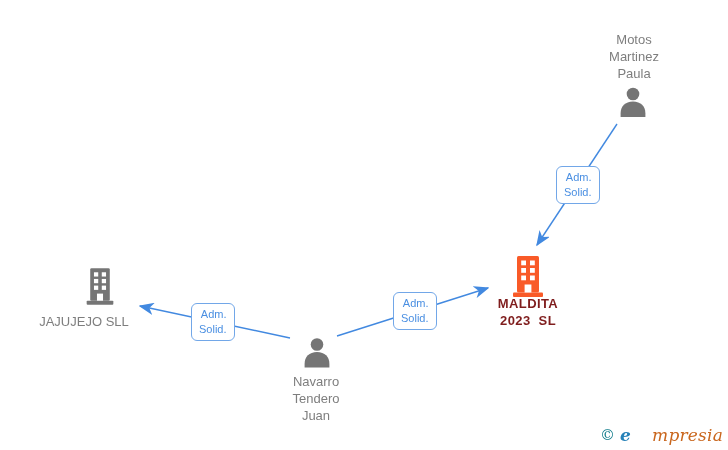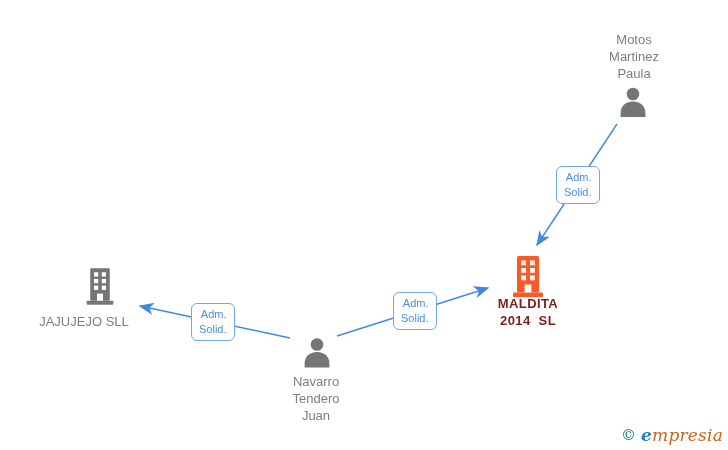--- a/index.html
+++ b/index.html
@@ -71,21 +71,21 @@
     font-size: 15px;
     font-family: "DejaVu Serif", serif;
   }
   .footer .brand {
     font-family: "DejaVu Serif", serif;
     font-style: italic;
     font-size: 17px;
     letter-spacing: 0.2px;
   }
   .footer .brand-e    { color: var(--footer-blue, #2581b8); font-style: italic; font-weight: 700; }
-  .footer .brand-rest { color: var(--footer-orange, #c9661d); font-style: italic; }
+  .footer .brand-rest { color: var(--footer-orange, #c9661d); font-style: italic; margin-left: 21px; }
 </style>
 </head>
 <body>
 
 <div class="canvas">
 
   <svg class="edges-layer">
     <defs>
       <marker id="arrow" viewBox="0 0 10 8" refX="9" refY="4" markerWidth="11" markerHeight="9" orient="auto-start-reverse">
         <path class="arrowhead-path" d="M0,0 L10,4 L0,8 L2.8,4 Z"></path>
@@ -120,21 +120,21 @@
         <rect x="11.2" y="12" width="4.8" height="4.8"></rect>
         <rect x="20" y="12" width="4.8" height="4.8"></rect>
         <rect x="11.2" y="19.5" width="4.8" height="4.8"></rect>
         <rect x="20" y="19.5" width="4.8" height="4.8"></rect>
         <rect x="14.6" y="28.5" width="6.8" height="8"></rect>
       </g>
     </svg>
   </div>
   <div class="node-label highlight" style="left:478px; top:295px; width:100px;">
     <div class="nline">MALDITA</div>
-    <div class="nline">2014  SL</div>
+    <div class="nline">2023  SL</div>
   </div>
 
   <div class="node-icon building-gray" style="left:84px; top:267px;">
     <svg width="32" height="39" viewBox="0 0 36 41">
       <g fill="currentColor">
         <rect x="7" y="0" width="22" height="36.5" rx="1.5"></rect>
         <rect x="3" y="36.5" width="30" height="4.5" rx="1"></rect>
       </g>
       <g fill="#ffffff">
         <rect x="11.2" y="4.5" width="4.8" height="4.8"></rect>

